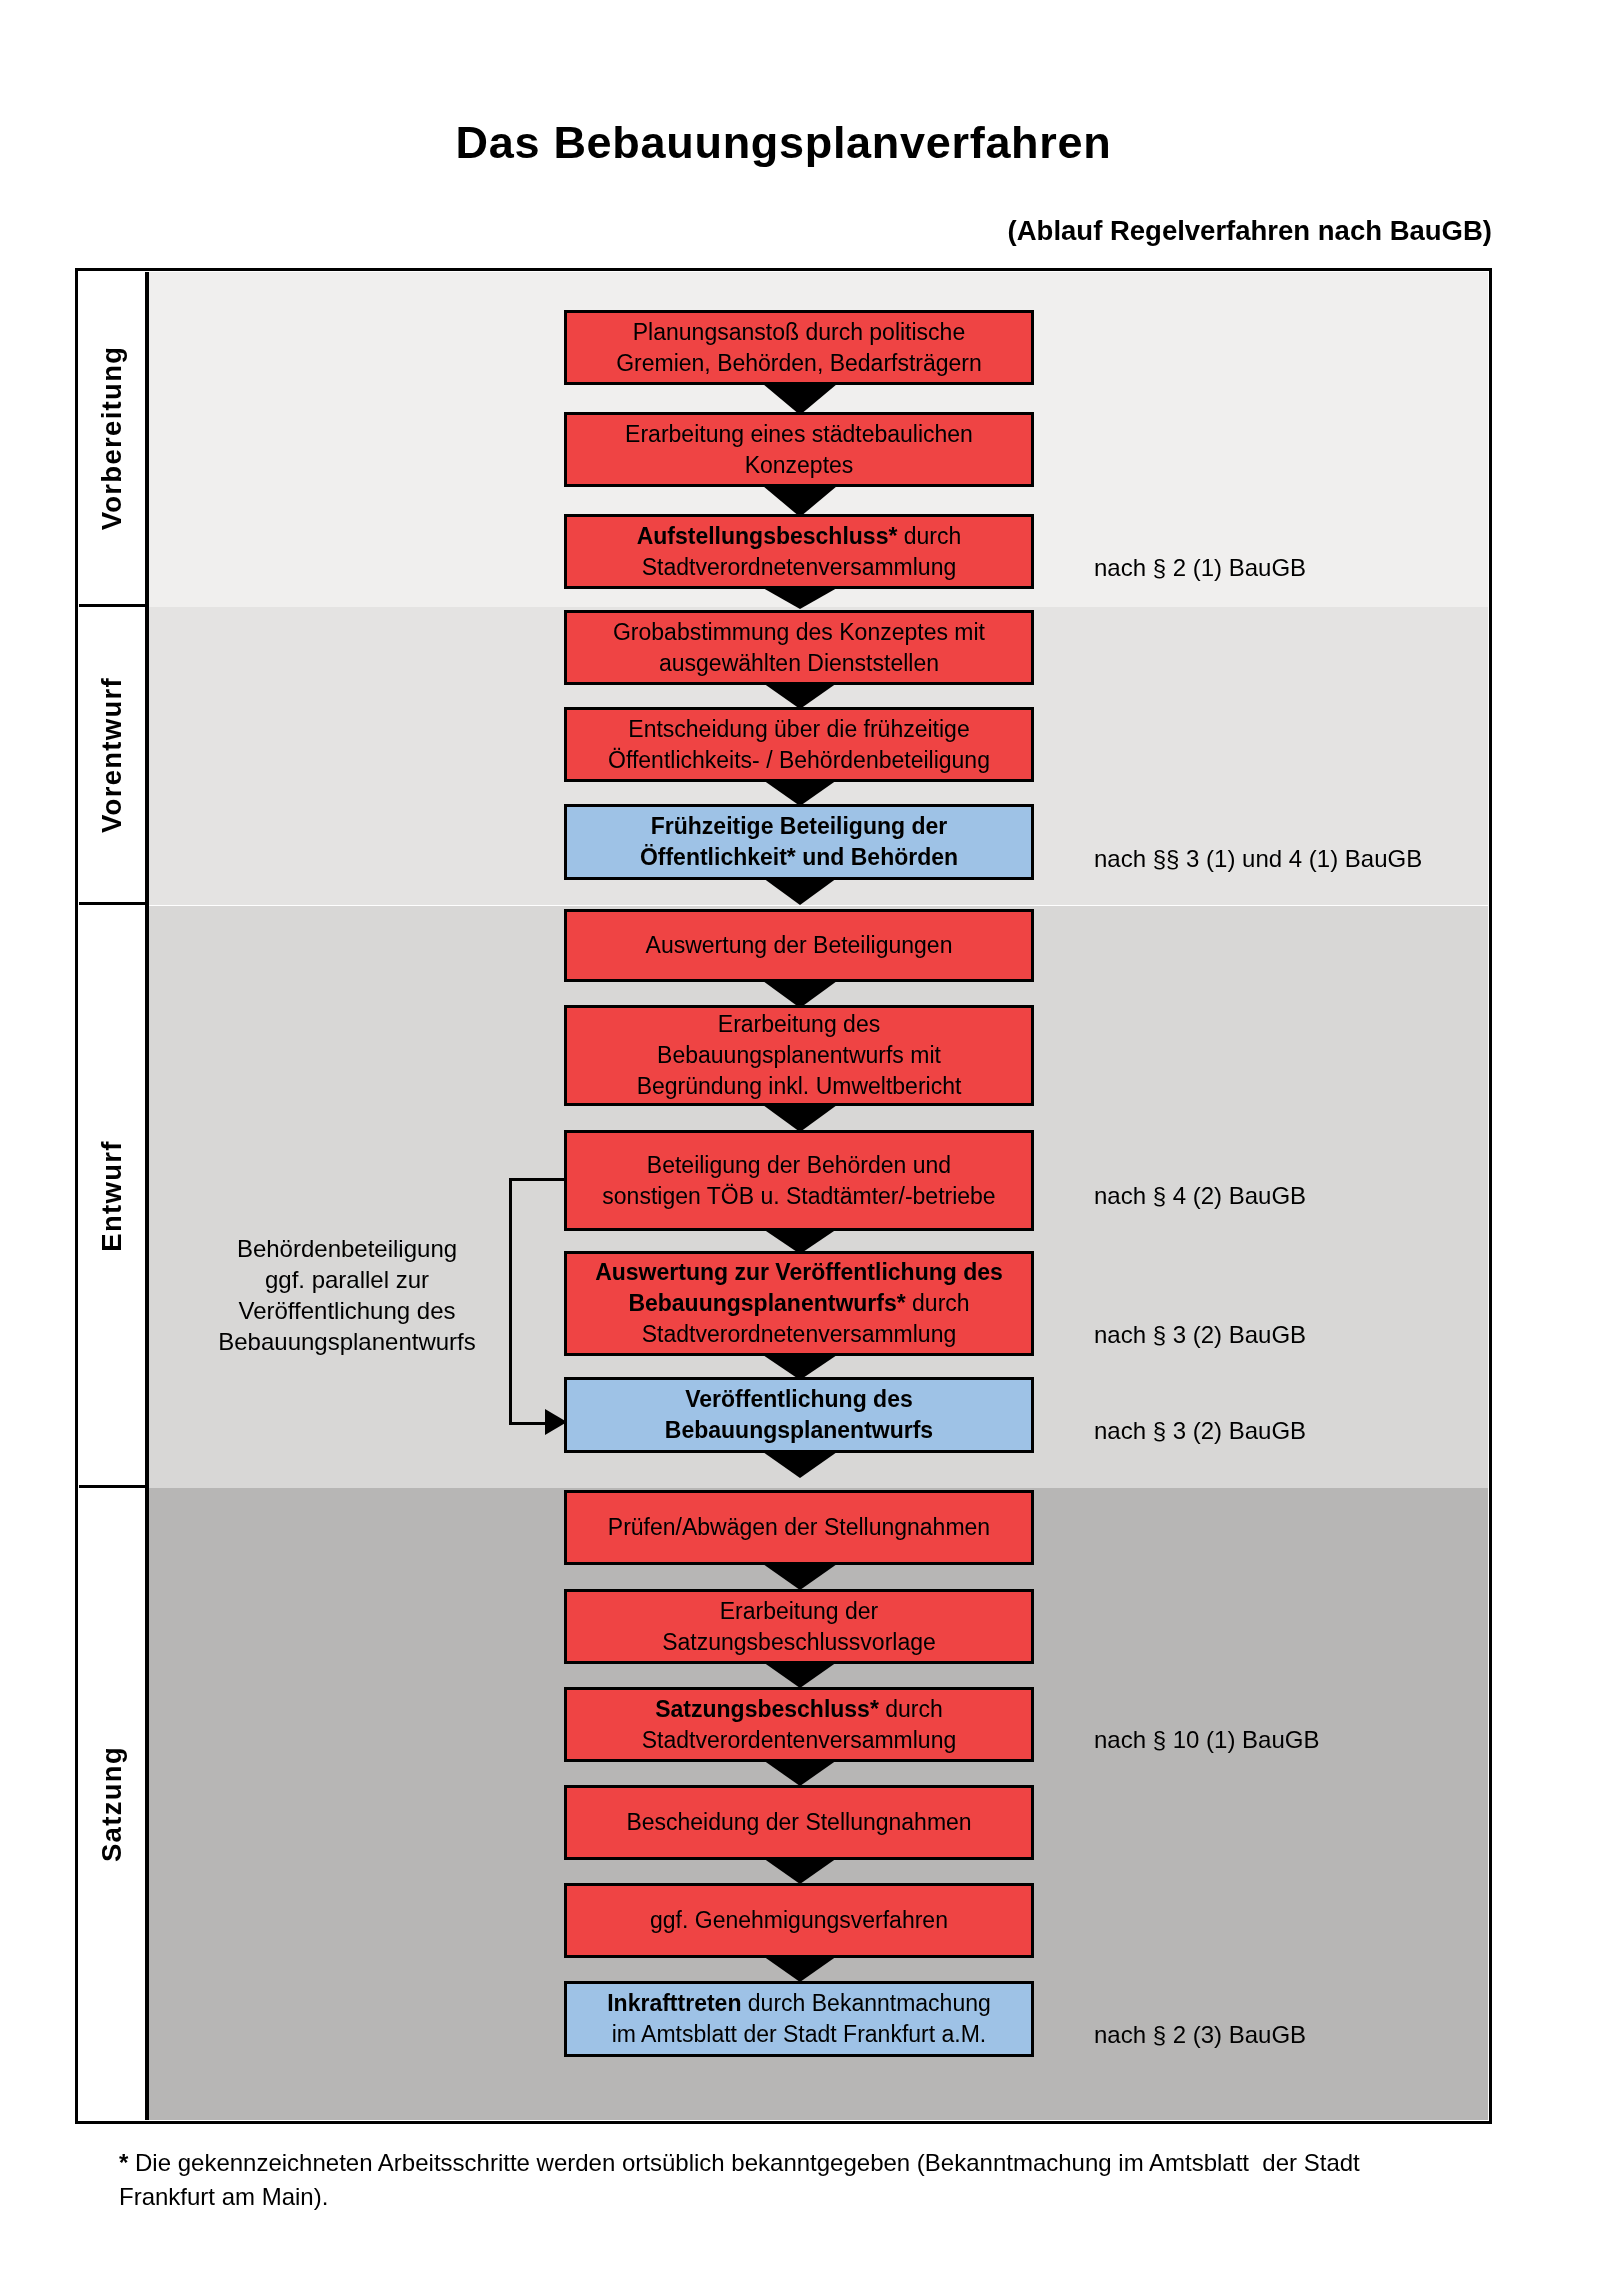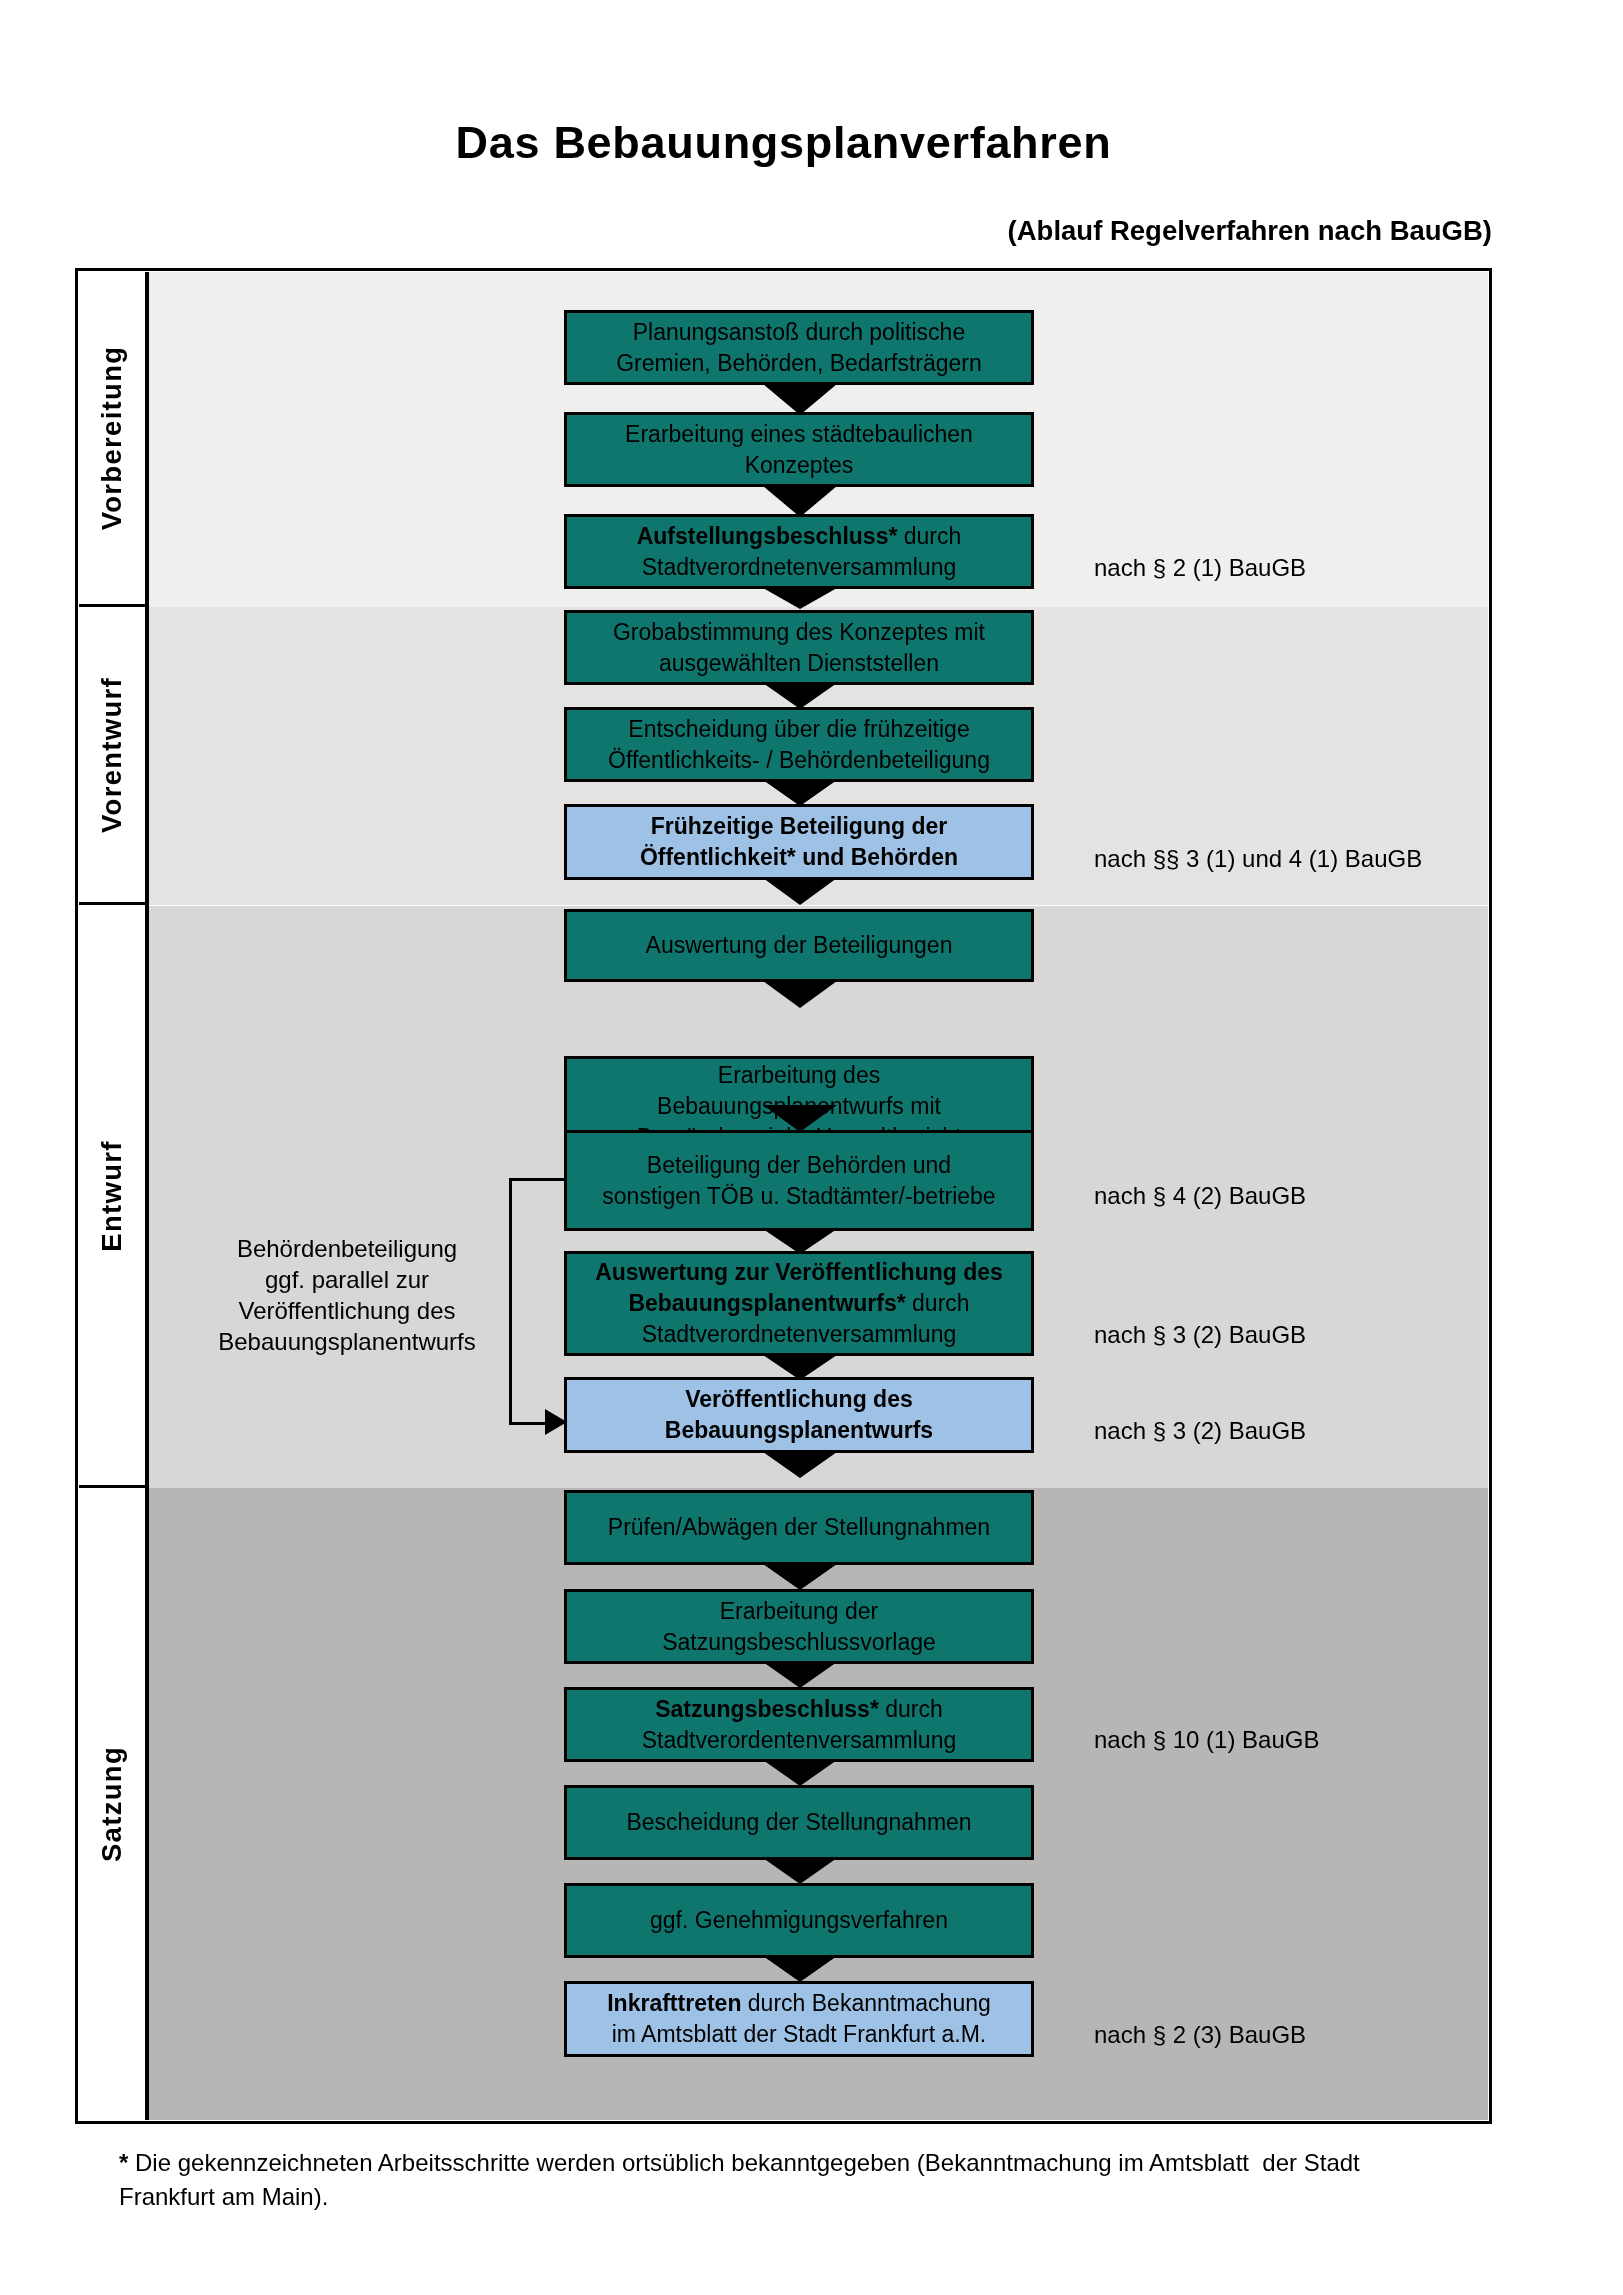--- a/index.html
+++ b/index.html
@@ -30,21 +30,21 @@
     transform:rotate(-90deg);white-space:nowrap;
     font-size:27.5px;font-weight:bold;letter-spacing:1.3px;
   }
   .band{left:149px;width:1339px;}
   .band1{background:#f0efee;}
   .band2{background:#e4e3e2;}
   .band3{background:#d8d7d6;}
   .band4{background:#b7b6b5;}
   .box{
     left:564px;width:470px;box-sizing:border-box;
-    border:3.3px solid #000;background:#0f766e;
+    border:3.3px solid #000;background:#ef4444;
     display:flex;flex-direction:column;align-items:center;justify-content:center;
     text-align:center;font-size:23px;line-height:31px;z-index:3;
   }
   .box .b{font-weight:bold;}
   .box.blue{background:#9ec2e6;}
   .arrow-down{
     width:0;height:0;left:763px;z-index:3;
     border-left:37px solid transparent;border-right:37px solid transparent;
   }
   .legal{
@@ -127,21 +127,21 @@
 <div class="abs box blue" style="top:804px;height:76px;">
   <div class="b">Frühzeitige Beteiligung der</div>
   <div class="b">Öffentlichkeit* und Behörden</div>
 </div>
 <div class="abs arrow-down" style="top:878px;border-top:27.5px solid #000;"></div>
 
 <div class="abs box" style="top:909px;height:73px;">
   <div>Auswertung der Beteiligungen</div>
 </div>
 <div class="abs arrow-down" style="top:981px;border-top:27.5px solid #000;"></div>
-<div class="abs box" style="top:1056px;height:101px;">
+<div class="abs box" style="top:1005px;height:101px;">
   <div>Erarbeitung des</div>
   <div>Bebauungsplanentwurfs mit</div>
   <div>Begründung inkl. Umweltbericht</div>
 </div>
 <div class="abs arrow-down" style="top:1105px;border-top:27.5px solid #000;"></div>
 <div class="abs box" style="top:1130px;height:101px;">
   <div>Beteiligung der Behörden und</div>
   <div>sonstigen TÖB u. Stadtämter/-betriebe</div>
 </div>
 <div class="abs arrow-down" style="top:1229px;border-top:25px solid #000;"></div>

